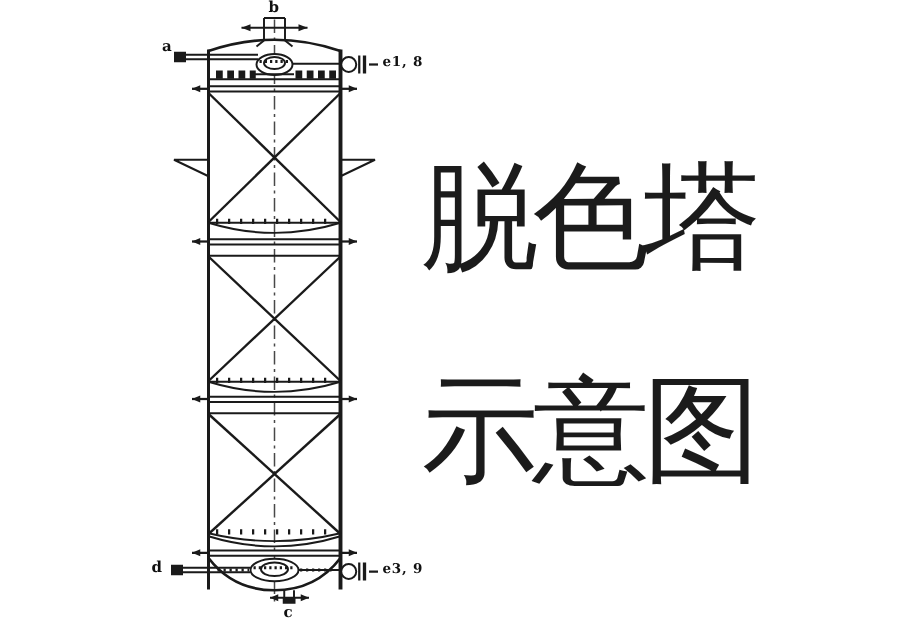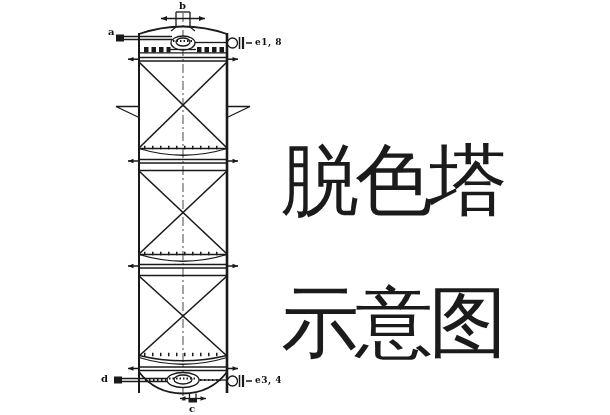--- a/index.html
+++ b/index.html
@@ -23,21 +23,20 @@
   .lbl-small{font-size:9px;letter-spacing:0.5px;}
   .title-line{
     position:absolute;
     left:281px;
     font-size:78px;
     line-height:1;
     letter-spacing:-4px;
     color:#1b1b1b;
     font-family:"Liberation Serif","DejaVu Serif",serif;
     white-space:nowrap;
-    margin-top:36px;
   }
   #title-1{top:106px;}
   #title-2{top:248px;}
 </style>
 </head>
 <body>
 
 <div class="canvas">
 
   <svg width="610" height="415" viewBox="0 0 610 415" stroke="#1a1a1a" fill="none" stroke-width="1.3" stroke-linecap="butt">
@@ -193,21 +192,21 @@
       <path d="M180,398.5 l5.5,-2.3 l0,4.6 z" fill="#1a1a1a" stroke="none"></path>
       <path d="M206,398.5 l-5.5,-2.3 l0,4.6 z" fill="#1a1a1a" stroke="none"></path>
       <rect x="188.5" y="398.5" width="8.5" height="4" fill="#1a1a1a" stroke="none"></rect>
     </g>
   </svg>
 
   <span class="lbl" style="left:179px;top:1px;">b</span>
   <span class="lbl" style="left:108px;top:27px;">a</span>
   <span class="lbl lbl-small" style="left:255px;top:38px;">e1, 8</span>
   <span class="lbl" style="left:101px;top:374px;">d</span>
-  <span class="lbl lbl-small" style="left:255px;top:376px;">e3, 4</span>
+  <span class="lbl lbl-small" style="left:255px;top:376px;">e3, 9</span>
   <span class="lbl" style="left:189px;top:404px;">c</span>
 
   <div>
     <div class="title-line" id="title-1">脱色塔</div>
     <div class="title-line" id="title-2">示意图</div>
   </div>
 
 </div>
 
 </body></html>

